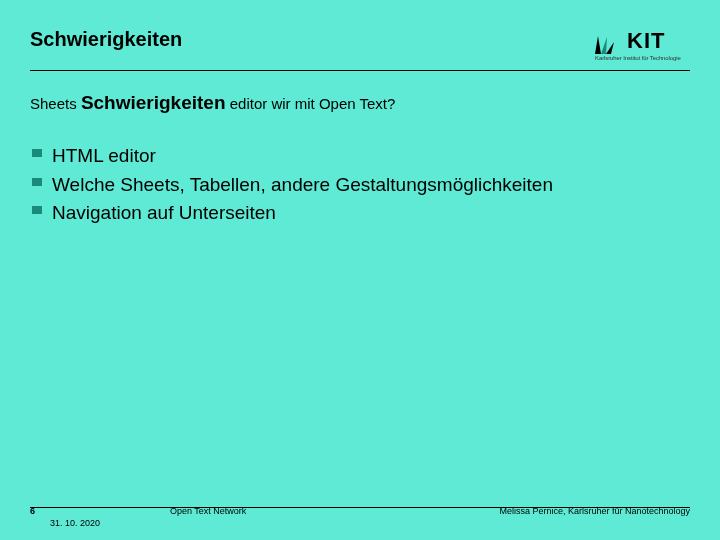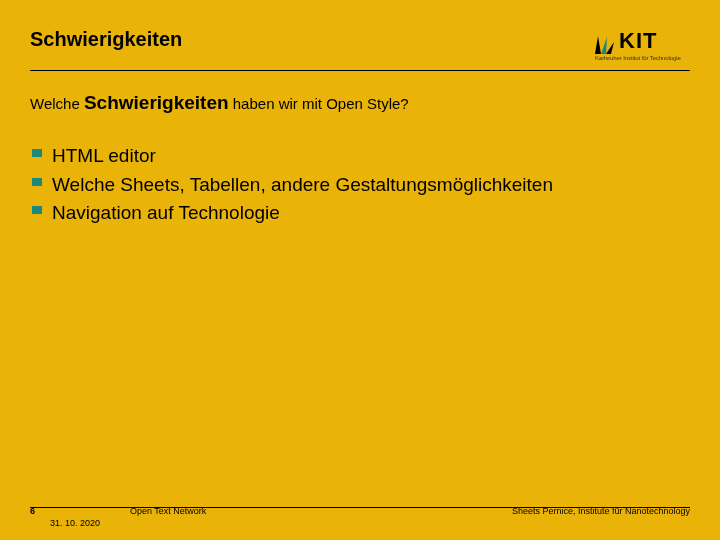--- a/index.html
+++ b/index.html
@@ -1,38 +1,38 @@
 <!DOCTYPE html>
 <html><head>
 <meta charset="utf-8">
 <style>
   * { margin: 0; padding: 0; box-sizing: border-box; }
   html, body { width: 720px; height: 540px; font-family: Arial, Helvetica, sans-serif; background: #888; }
   .slide {
     width: 720px; height: 540px;
-    background: #eab308;
+    background: #5eead4;
     position: relative;
     overflow: hidden;
   }
   .header {
     position: absolute;
     top: 28px; left: 30px; right: 30px;
     display: flex; justify-content: space-between; align-items: flex-start;
     padding-bottom: 10px;
   }
   .header-rule {
     position: absolute;
     top: 70px; left: 30px; right: 30px;
     border-bottom: 1px solid #000;
   }
   .title {
     font-size: 20px; font-weight: bold; color: #000;
   }
   .logo { width: 95px; }
-  .logo-row { display:flex; align-items:flex-end; gap:4px; }
+  .logo-row { display:flex; align-items:flex-end; gap:12px; }
   .logo-text { font-weight: bold; font-size: 22px; letter-spacing: 1px; font-family: Arial, sans-serif; }
   .logo-sub { font-size: 6px; color: #333; white-space: nowrap; margin-top: 1px; letter-spacing: -0.1px;}
   .fan { position: relative; width: 20px; height: 20px; }
   .fan svg { position:absolute; bottom:0; left:0; }
   .body {
     position: absolute;
     top: 92px; left: 30px; right: 30px;
   }
   .subtitle {
     font-size: 15px; color: #000;
@@ -62,21 +62,21 @@
     border-top: 1px solid #000;
   }
   .footer {
     position: absolute;
     bottom: 12px; left: 30px; right: 30px;
     display: flex; align-items: center;
     font-size: 9px; color: #000;
   }
   .footer .page { width: 20px; font-weight: bold; }
   .footer .date { width: 80px; margin-top: 24px; }
-  .footer .src { flex: 0 0 auto; }
+  .footer .src { flex: 0 0 auto; margin-left: 40px; }
   .footer .spacer { flex: 1; }
   .footer .author { text-align: right; }
 </style>
 </head>
 <body>
 
 <div class="slide">
 
   <div class="header">
     <div class="title">Schwierigkeiten</div>
@@ -91,31 +91,31 @@
         </div>
         <span class="logo-text">KIT</span>
       </div>
       <div class="logo-sub">Karlsruher Institut für Technologie</div>
     </div>
   </div>
   <div class="header-rule"></div>
 
   <div class="body">
     <div class="subtitle">
-      <span>Welche </span><span class="strong">Schwierigkeiten</span><span> haben wir mit Open Style?</span>
+      <span>Sheets </span><span class="strong">Schwierigkeiten</span><span> editor wir mit Open Text?</span>
     </div>
     <ul class="list">
       <li>HTML editor</li>
       <li>Welche Sheets, Tabellen, andere Gestaltungsmöglichkeiten</li>
-      <li>Navigation auf Technologie</li>
+      <li>Navigation auf Unterseiten</li>
     </ul>
   </div>
 
   <div class="footer-rule"></div>
   <div class="footer">
     <span class="page">6</span>
     <span class="date">31. 10. 2020</span>
     <span class="src">Open Text Network</span>
     <span class="spacer"></span>
-    <span class="author">Sheets Pernice, Institute für Nanotechnology</span>
+    <span class="author">Melissa Pernice, Karlsruher für Nanotechnology</span>
   </div>
 
 </div>
 
 </body></html>

